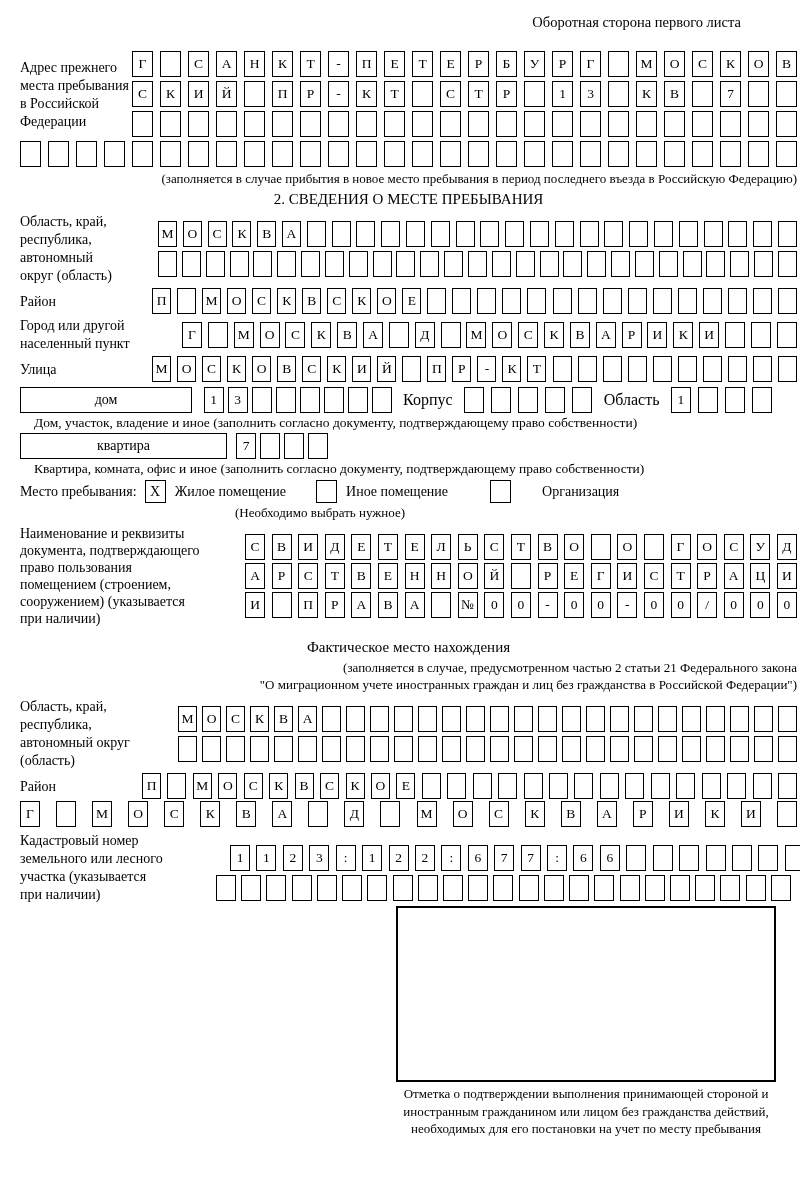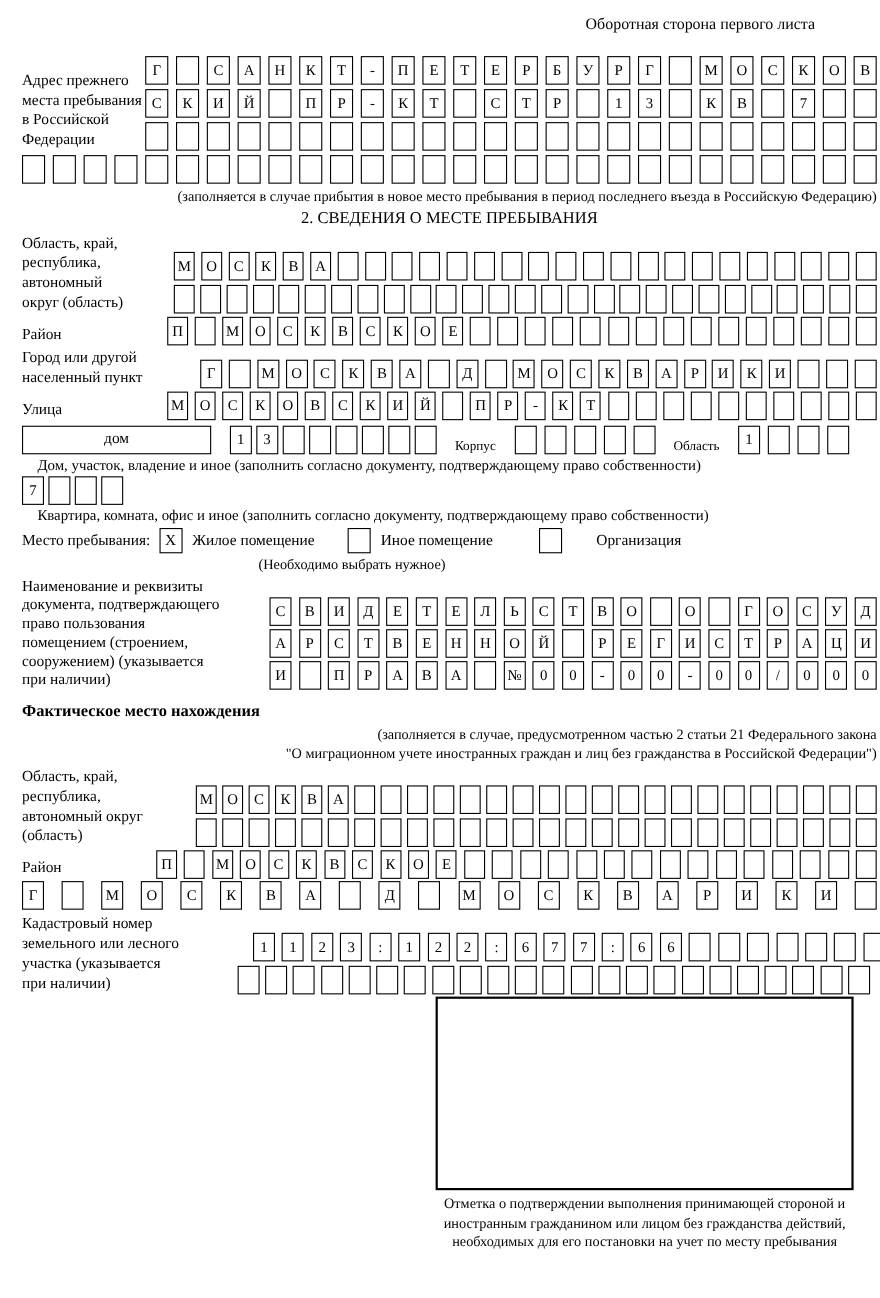--- a/index.html
+++ b/index.html
@@ -1,50 +1,50 @@
 <!DOCTYPE html>
 <html><head>
 <meta charset="utf-8">
 <style>
   *{box-sizing:border-box;margin:0;padding:0}
   html,body{width:800px;height:1180px;background:#fff;color:#000;
     font-family:"Liberation Serif",serif;font-size:14px;overflow:hidden}
   .page{padding:6px 3px 0 20px;width:800px}
   .hdr{text-align:right;padding-right:56px;margin-top:8px;font-size:14.5px}
-  .frow{display:flex;align-items:flex-end}
+  .frow{display:flex;align-items:center}
   .frow.vc{}
   .label{white-space:pre-line;line-height:18px;flex:none;padding-top:1px}
   .rows{flex:1;display:flex;flex-direction:column;gap:4px;min-width:0}
   .cellrow{display:flex;justify-content:space-between;flex:1;min-width:0}
   .rows .cellrow{width:100%;flex:none}
   .cell{width:20px;height:26px;border:1.6px solid #000;flex:none;
     display:inline-flex;align-items:center;justify-content:center;
     font-size:13.5px;line-height:1}
   .cw21 .cell{width:21px}
   .cw19 .cell{width:19px}
   .tight{justify-content:flex-start;gap:4px;flex:none}
   .gap7{gap:7px}
   .w112{width:112px}.w138{width:138px}.w132{width:132px}.w162{width:162px}
   .w225{width:225px}.w158{width:158px}.w122{width:122px}.w208{width:208px}.w188{width:188px}
   .cap-center{text-align:right;font-size:13px;line-height:17px;margin-top:3px;white-space:pre-line}
   .cap-left{font-size:13.5px;line-height:17px;margin:1px 0 1px 14px}
   .sec-title{text-align:center;font-weight:normal;font-size:15px;margin-top:4px}
   .named-box{height:26px;border:1.6px solid #000;display:flex;align-items:center;
     justify-content:center;flex:none;font-size:14px}
-  .dom-row{display:flex;align-items:flex-end;margin-top:5px;width:752px;justify-content:space-between}
-  .inline-label{flex:none;font-size:12px}
+  .dom-row{display:flex;align-items:center;margin-top:5px;width:752px;justify-content:space-between}
+  .inline-label{flex:none;font-size:16px}
   .apt-row{display:flex;align-items:center;margin-top:2px;gap:9px}
   .stay-row{display:flex;align-items:center;margin-top:3px}
   .cbx{width:21px;height:23px;border:1.6px solid #000;display:inline-flex;
     align-items:center;justify-content:center;font-size:14px;flex:none;margin:0 9px 0 8px}
   .stay-note{margin-left:150px;width:300px;text-align:center;font-size:13px;margin-top:2px}
   .doc-block{margin-top:3px}
   .doc-block .label{line-height:17px}
   .doc-block .rows{gap:3px}
-  .actual-title{font-weight:bold;font-size:15px;margin-top:12px}
+  .actual-title{text-align:center;font-weight:normal;font-size:15px;margin-top:12px}
   .cad-rows{padding-top:10px;margin-right:14px}
   .cad-rows .cellrow.r1{margin-left:22px}
   .cad-rows .cellrow.r2{margin-left:8px}
   .stamp-box{margin-left:376px;width:380px;height:176px;border:2px solid #000;margin-top:2px}
   .stamp-note{margin-left:360px;width:412px;text-align:center;font-size:13px;
     line-height:17.5px;margin-top:3px}
   .mt2{margin-top:2px}.mt3{margin-top:3px}.mt4{margin-top:4px}.mt20{margin-top:20px}
 </style>
 </head>
 <body>
@@ -358,20 +358,21 @@
     <div class="cellrow tight gap7">
         <span class="cell">1</span>
         <span class="cell"></span>
         <span class="cell"></span>
         <span class="cell"></span>
       </div>
   </div>
   <div class="cap-left">Дом, участок, владение и иное (заполнить согласно документу, подтверждающему право собственности)</div>
 
   <div class="apt-row">
+    <div class="named-box" style="width:207px">квартира</div>
     <div class="cellrow tight">
         <span class="cell">7</span>
         <span class="cell"></span>
         <span class="cell"></span>
         <span class="cell"></span>
       </div>
   </div>
   <div class="cap-left">Квартира, комната, офис и иное (заполнить согласно документу, подтверждающему право собственности)</div>
 
   <div class="stay-row">

